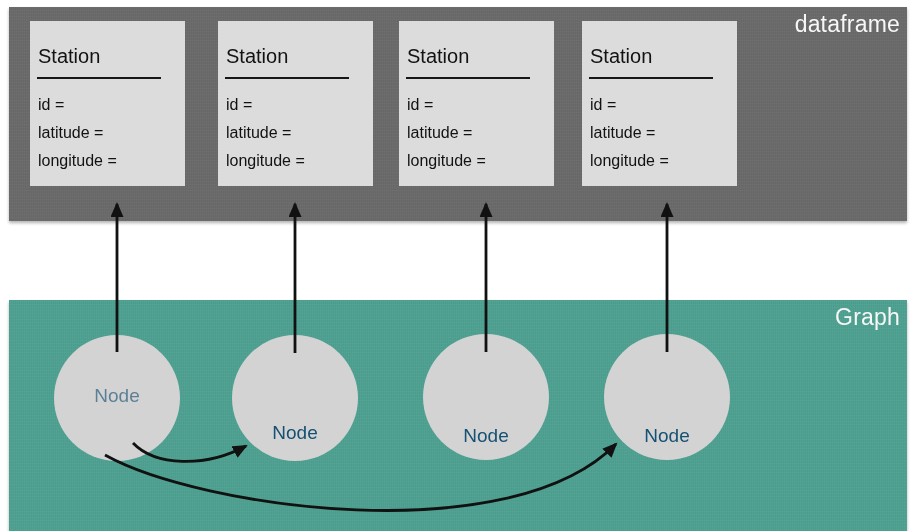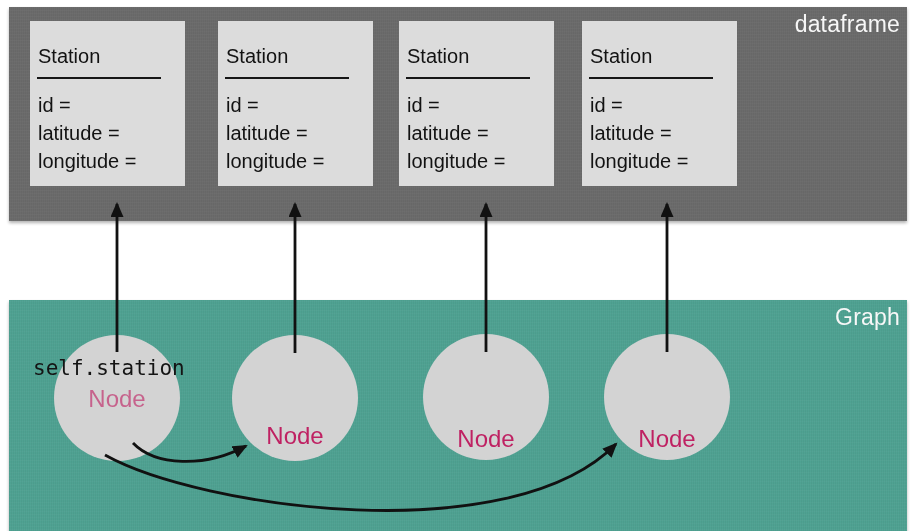--- a/index.html
+++ b/index.html
@@ -23,28 +23,28 @@
   #graph-band{top:300px;height:233px;background-color:var(--graph-bg);}
   .band-label{position:absolute;top:2px;right:7px;font-size:23px;line-height:30px;
     color:var(--label-text);letter-spacing:.2px;}
 
   
   .card{position:absolute;top:21px;width:155px;height:165px;background:var(--card-bg);
     box-sizing:border-box;padding:23px 24px 0 7px;
     font-family:Liberation Sans, sans-serif;color:var(--ink);}
   .card-title{font-size:20px;line-height:24px;padding:0 0 9px 1px;
     border-bottom:2px solid #161616;}
-  .card-fields{margin-top:12px;padding-left:1px;font-size:20px;line-height:28px;
+  .card-fields{margin-top:12px;padding-left:1px;font-size:16px;line-height:28px;
     white-space:nowrap;}
 
   
   .node-circle{position:absolute;width:126px;height:126px;border-radius:50%;
     background:var(--node-bg);}
-  .node-label{position:absolute;transform:translateX(-50%);font-size:24px;
-    color:#be185d;z-index:4;}
+  .node-label{position:absolute;transform:translateX(-50%);font-size:19px;
+    color:#0c4a6e;z-index:4;}
   .node-label.dim{opacity:.6;}
   .node-label.bright{opacity:.95;}
 
   
   .code-note{position:absolute;z-index:5;font-family:"DejaVu Sans Mono",monospace;
     font-size:21px;color:#141414;white-space:nowrap;}
 
   
   #arrow-layer{position:absolute;left:0;top:0;z-index:3;pointer-events:none;}
 </style>
@@ -100,21 +100,20 @@
   <div class="node-circle" style="left:54px;top:335px"></div>
   <div class="node-circle" style="left:232px;top:335px"></div>
   <div class="node-circle" style="left:423px;top:334px"></div>
   <div class="node-circle" style="left:604px;top:334px"></div>
 
   <div class="node-label dim" style="left:117px;top:385px">Node</div>
   <div class="node-label bright" style="left:295px;top:422px">Node</div>
   <div class="node-label bright" style="left:486px;top:425px">Node</div>
   <div class="node-label bright" style="left:667px;top:425px">Node</div>
 
-  <div class="code-note" style="left:33px;top:356px">self.station</div>
 
   <svg id="arrow-layer" width="917" height="531" viewBox="0 0 917 531">
     <defs>
       <marker id="ah" markerUnits="userSpaceOnUse" markerWidth="16" markerHeight="13" refX="13" refY="6.5" orient="auto">
         <path d="M0,0 L15,6.5 L0,13 Z" fill="#111111"></path>
       </marker>
     </defs>
     <g stroke="#111111" stroke-width="2.8" fill="none">
       <line x1="117" y1="352" x2="117" y2="204" marker-end="url(#ah)"></line>
       <line x1="295" y1="353" x2="295" y2="204" marker-end="url(#ah)"></line>

